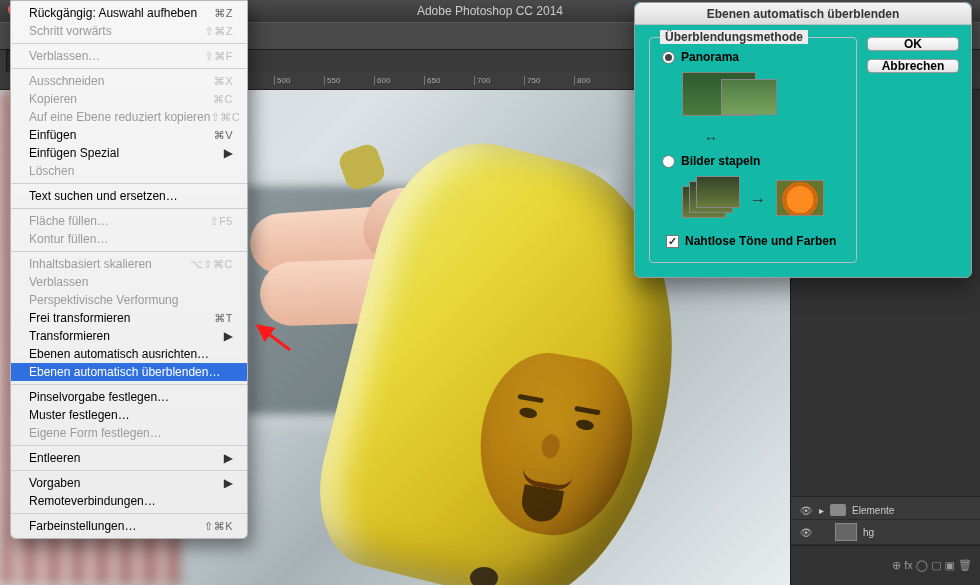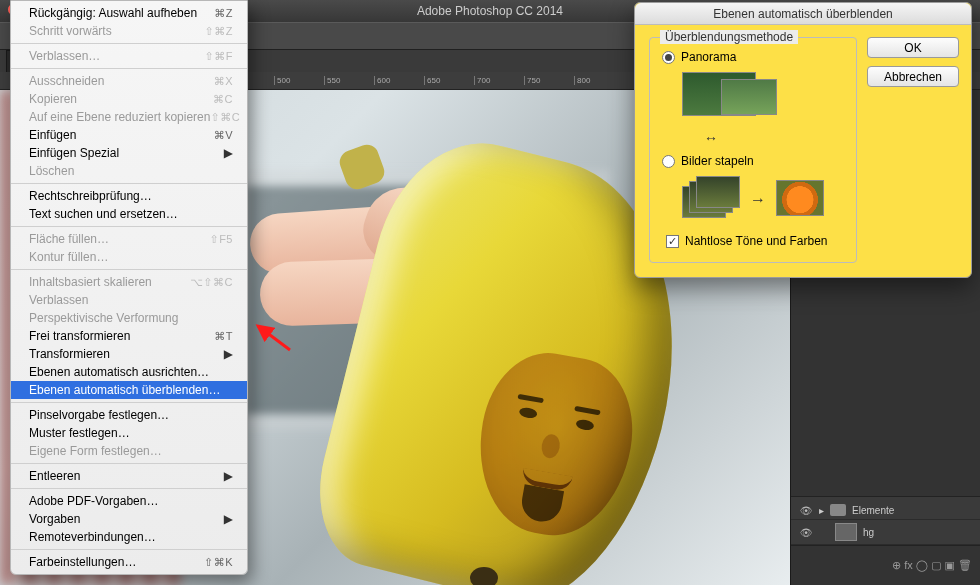--- a/index.html
+++ b/index.html
@@ -79,21 +79,21 @@
 .menu .item .sc{color:#666;font-size:11px;letter-spacing:.5px;}
 .menu .item.disabled .sc{color:#bcbcbc;}
 .menu .item .sub{color:#333;}
 .menu .item.hl{background:#2f6fe0;color:#fff;}
 
 
 .arrow{position:absolute;z-index:60;}
 .arrow svg{display:block;}
 
 
-.dialog{ position:absolute; right:8px; top:2px; width:338px; background:#fde047; border:1px solid #9c9c9c; border-radius:6px; box-shadow:0 10px 24px rgba(0,0,0,.45); z-index:70; font-size:12px;}
+.dialog{ position:absolute; right:8px; top:2px; width:338px; background:#14b8a6; border:1px solid #9c9c9c; border-radius:6px; box-shadow:0 10px 24px rgba(0,0,0,.45); z-index:70; font-size:12px;font-weight:bold;}
 .dialog .titlebar{height:22px;background:linear-gradient(#f5f5f5,#dcdcdc);border-bottom:1px solid #bcbcbc;border-radius:6px 6px 0 0;display:flex;align-items:center;justify-content:center;color:#333;}
 .dialog .body{display:flex;padding:12px 12px 14px 14px;gap:10px;}
 .fieldset{border:1px solid #bcbcbc;border-radius:4px;padding:10px 12px 14px;flex:1;position:relative;}
 .fieldset .legend{position:absolute;top:-8px;left:10px;background:#ececec;padding:0 5px;color:#333;}
 .radio-row{display:flex;align-items:center;gap:6px;margin:2px 0 8px;}
 .radio{width:13px;height:13px;border:1px solid #777;border-radius:50%;display:inline-flex;align-items:center;justify-content:center;background:#fff;}
 .radio.on::after{content:"";width:7px;height:7px;border-radius:50%;background:#444;}
 .thumb-row{display:flex;align-items:center;gap:6px;margin:0 0 12px 20px;}
 .thumb-a{width:74px;height:44px;background:linear-gradient(#2e5a2e,#4c7a3f);border:1px solid #888;position:relative;}
 .thumb-a::after{content:"";position:absolute;right:-22px;top:6px;width:54px;height:34px;background:linear-gradient(#507a46,#76a35a);border:1px solid #888;}
@@ -102,21 +102,21 @@
 .stack{position:relative;width:58px;height:44px;}
 .stack span{position:absolute;width:44px;height:32px;background:linear-gradient(#34432a,#6a7b3c);border:1px solid #888;}
 .stack span:nth-child(1){left:0;top:10px}
 .stack span:nth-child(2){left:7px;top:5px}
 .stack span:nth-child(3){left:14px;top:0}
 .flower{width:48px;height:36px;background:radial-gradient(circle at 50% 55%,#ff8a1f 0 45%,#d06a10 46% 60%,#66752e 61% 100%);border:1px solid #888;}
 .arrow-r{font-size:16px;color:#333;}
 .chk-row{display:flex;align-items:center;gap:6px;margin:14px 0 0 4px;}
 .chk{width:13px;height:13px;border:1px solid #777;background:#fff;display:inline-flex;align-items:center;justify-content:center;font-size:11px;color:#333;}
 .btns{display:flex;flex-direction:column;gap:8px;}
-.btn{width:92px;height:21px;border:1px solid #9a9a9a;border-radius:4px;background:linear-gradient(#fdfdfd,#e5e5e5);font-size:12px;display:flex;align-items:center;justify-content:center;cursor:pointer;}
+.btn{width:92px;height:14px;border:1px solid #9a9a9a;border-radius:4px;background:linear-gradient(#fdfdfd,#e5e5e5);font-size:12px;display:flex;align-items:center;justify-content:center;cursor:pointer;}
 </style>
 </head>
 <body>
 
 <div class="ps-window">
   <div class="ps-titlebar">
     <div class="traffic">
       <span class="tr-r"></span>
       <span class="tr-y"></span>
       <span class="tr-g"></span>
@@ -233,23 +233,20 @@
     </div>
     <div class="item">
       <span>Einfügen Spezial</span>
       <span class="sub">▶</span>
     </div>
     <div class="item disabled">
       <span>Löschen</span>
     </div>
     <div class="sep"></div>
     <div class="item">
-      <span>Rechtschreibprüfung…</span>
-    </div>
-    <div class="item">
       <span>Text suchen und ersetzen…</span>
     </div>
     <div class="sep"></div>
     <div class="item disabled">
       <span>Fläche füllen…</span>
       <span class="sc">⇧F5</span>
     </div>
     <div class="item disabled">
       <span>Kontur füllen…</span>
     </div>
@@ -287,23 +284,20 @@
     </div>
     <div class="item disabled">
       <span>Eigene Form festlegen…</span>
     </div>
     <div class="sep"></div>
     <div class="item">
       <span>Entleeren</span>
       <span class="sub">▶</span>
     </div>
     <div class="sep"></div>
-    <div class="item">
-      <span>Adobe PDF-Vorgaben…</span>
-    </div>
     <div class="item">
       <span>Vorgaben</span>
       <span class="sub">▶</span>
     </div>
     <div class="item">
       <span>Remoteverbindungen…</span>
     </div>
     <div class="sep"></div>
     <div class="item">
       <span>Farbeinstellungen…</span>

